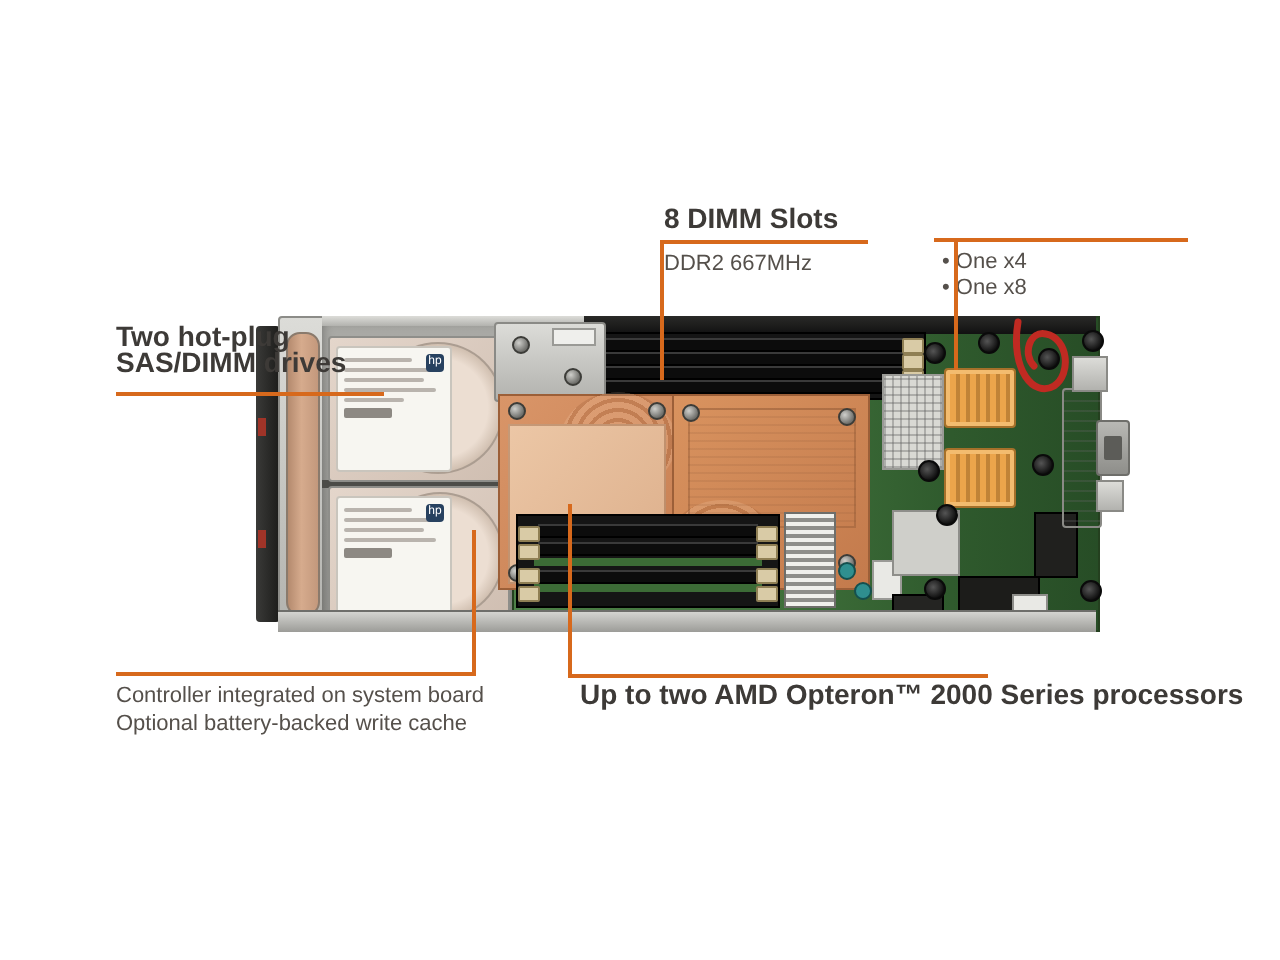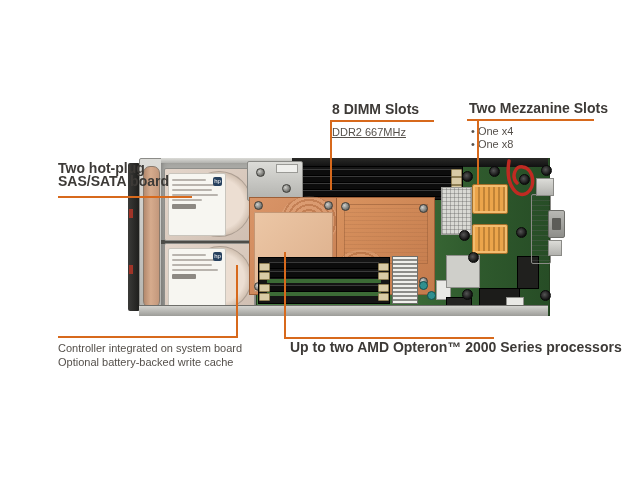--- a/index.html
+++ b/index.html
@@ -176,34 +176,31 @@
       <div class="abs" style="left:3px;top:7px;width:9px;height:12px;background:#5c5c58;border-radius:1px;"></div>
     </div>
     <div class="abs metal" style="left:548px;top:240px;width:12px;height:14px;border:1px solid #8a8a86;"></div>
     <div class="abs metal" style="left:536px;top:178px;width:16px;height:16px;border:1px solid #8a8a86;"></div>
 
     <div class="abs" style="left:139px;top:305px;width:409px;height:10px;background:linear-gradient(180deg,#d4d4d0,#9c9c98);border-top:1px solid #6e6e6a;"></div>
   </div>
 
   <div class="abs" style="left:58px;top:162px;">
     <div class="co-title">Two hot-plug</div>
-    <div class="co-title">SAS/SATA board</div>
+    <div class="co-title">SAS/DIMM drives</div>
   </div>
   <div class="abs oline" style="left:58px;top:196px;width:134px;height:2px;"></div>
 
   <div class="abs" style="left:332px;top:103px;">
     <div class="co-title">8 DIMM Slots</div>
   </div>
   <div class="abs oline" style="left:330px;top:120px;width:104px;height:2px;"></div>
-  <div class="abs co-sub" style="left:332px;top:125px;text-decoration:underline;">DDR2 667MHz</div>
+  <div class="abs co-sub" style="left:332px;top:125px;">DDR2 667MHz</div>
   <div class="abs oline" style="left:330px;top:120px;width:2px;height:70px;"></div>
 
-  <div class="abs" style="left:469px;top:102px;">
-    <div class="co-title">Two Mezzanine Slots</div>
-  </div>
   <div class="abs oline" style="left:467px;top:119px;width:127px;height:2px;"></div>
   <div class="abs co-sub" style="left:471px;top:124px;">• One x4</div>
   <div class="abs co-sub" style="left:471px;top:137px;">• One x8</div>
   <div class="abs oline" style="left:477px;top:119px;width:2px;height:66px;"></div>
 
   <div class="abs oline" style="left:236px;top:265px;width:2px;height:73px;"></div>
   <div class="abs oline" style="left:58px;top:336px;width:180px;height:2px;"></div>
   <div class="abs co-sub" style="left:58px;top:341px;">Controller integrated on system board</div>
   <div class="abs co-sub" style="left:58px;top:355px;">Optional battery-backed write cache</div>
 

